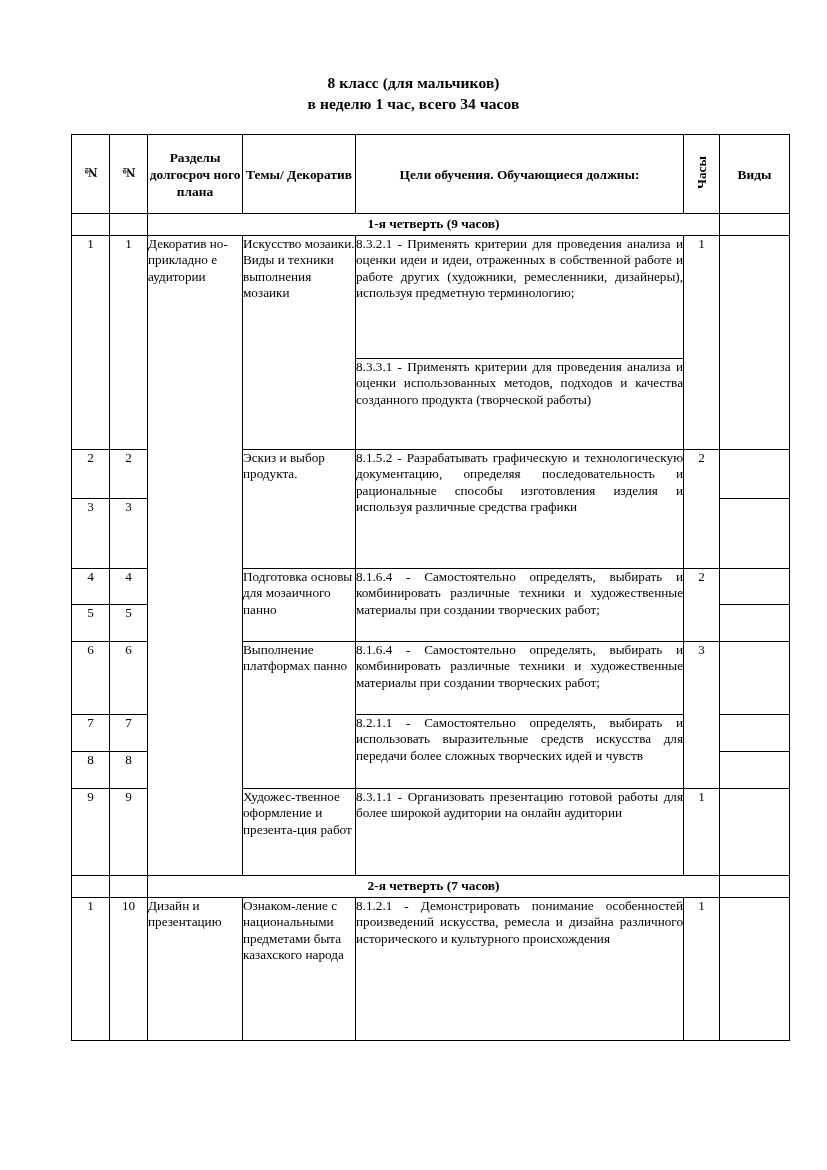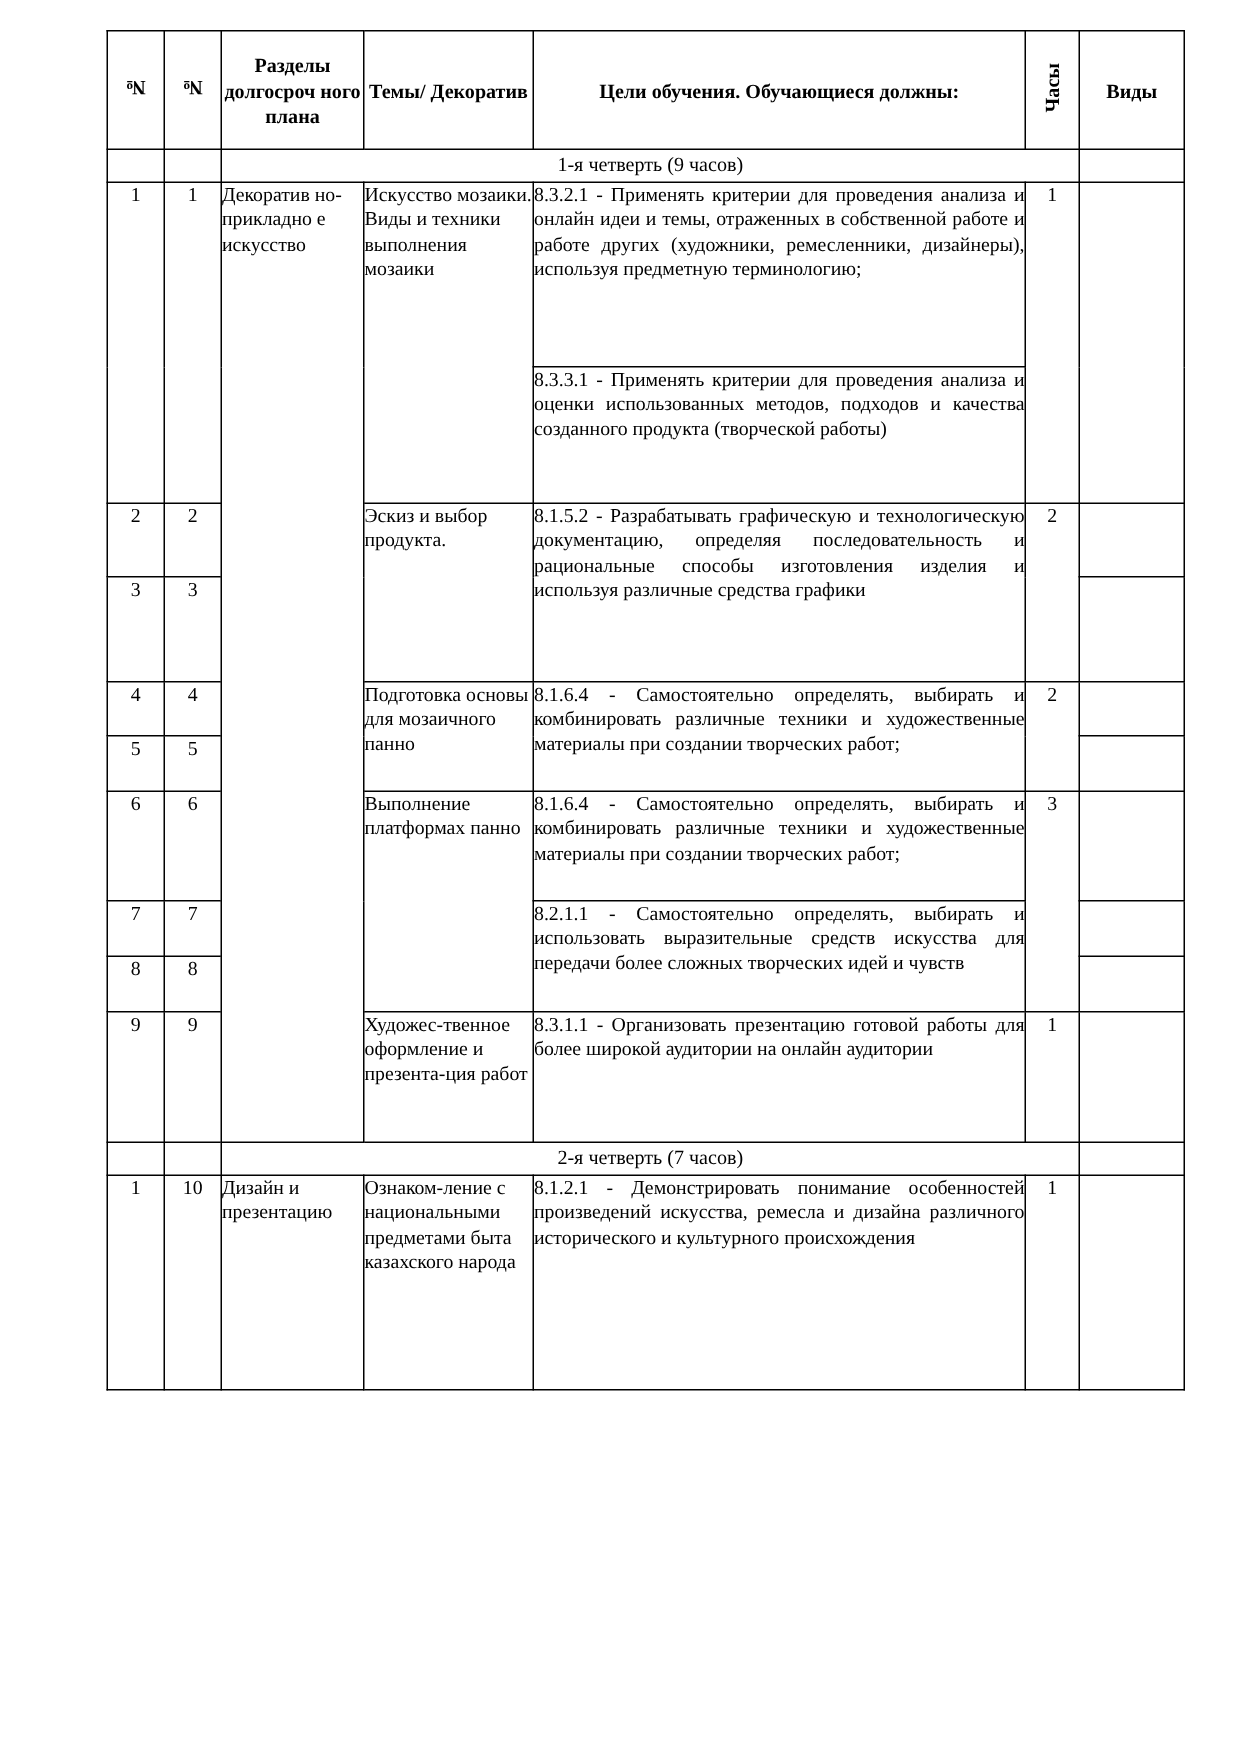--- a/index.html
+++ b/index.html
@@ -77,21 +77,21 @@
     writing-mode: vertical-rl;
     transform: rotate(180deg);
     white-space: nowrap;
     font-weight: bold;
   }
 
   
   tr.quarter td.q-label {
     text-align: center;
     vertical-align: middle;
-    font-weight: normal;
+    font-weight: bold;
     font-size: 13.4px;
     height: 18px;
     padding: 1px 0 2px 0;
   }
 
   
   td.num {
     text-align: center;
     vertical-align: middle;
     font-size: 13.2px;
@@ -112,20 +112,24 @@
     vertical-align: middle;
     font-size: 13.2px;
   }
   td.date { }
 </style>
 </head>
 <body>
 
 <div class="page">
 
+  <h1 class="doc-title">
+    <span class="line">8 класс (для мальчиков)</span>
+    <span class="line">в неделю 1 час, всего 34 часов</span>
+  </h1>
 
   <div class="plan-wrap">
     <table class="plan">
       <colgroup>
         <col class="c-no1">
           <col class="c-no2">
           <col class="c-sect">
         <col class="c-theme">
           <col class="c-goal">
           <col class="c-hours">
@@ -152,23 +156,23 @@
         <tr class="quarter">
           <td></td>
           <td></td>
           <td class="q-label" colspan="4">1-я четверть (9 часов)</td>
           <td></td>
         </tr>
 
         <tr>
           <td class="num" rowspan="2">1</td>
           <td class="num" rowspan="2">1</td>
-          <td class="txt" rowspan="10">Декоратив но-прикладно е искусство</td>
+          <td class="txt" rowspan="10">Декоратив но-прикладно е аудитории</td>
           <td class="txt" rowspan="2">Искусство мозаики. Виды и техники выполнения мозаики</td>
-          <td class="goal" style="height:122px">8.3.2.1 - Применять критерии для проведения анализа и онлайн идеи и темы, отраженных в собственной работе и работе других (художники, ремесленники, дизайнеры), используя предметную терминологию;</td>
+          <td class="goal" style="height:122px">8.3.2.1 - Применять критерии для проведения анализа и оценки идеи и идеи, отраженных в собственной работе и работе других (художники, ремесленники, дизайнеры), используя предметную терминологию;</td>
           <td class="hours" rowspan="2">1</td>
           <td class="date" rowspan="2"></td>
         </tr>
         <tr>
           <td class="goal" style="height:90px">8.3.3.1 - Применять критерии для проведения анализа и оценки использованных методов, подходов и качества созданного продукта (творческой работы)</td>
         </tr>
 
         <tr>
           <td class="num">2</td>
           <td class="num">2</td>

